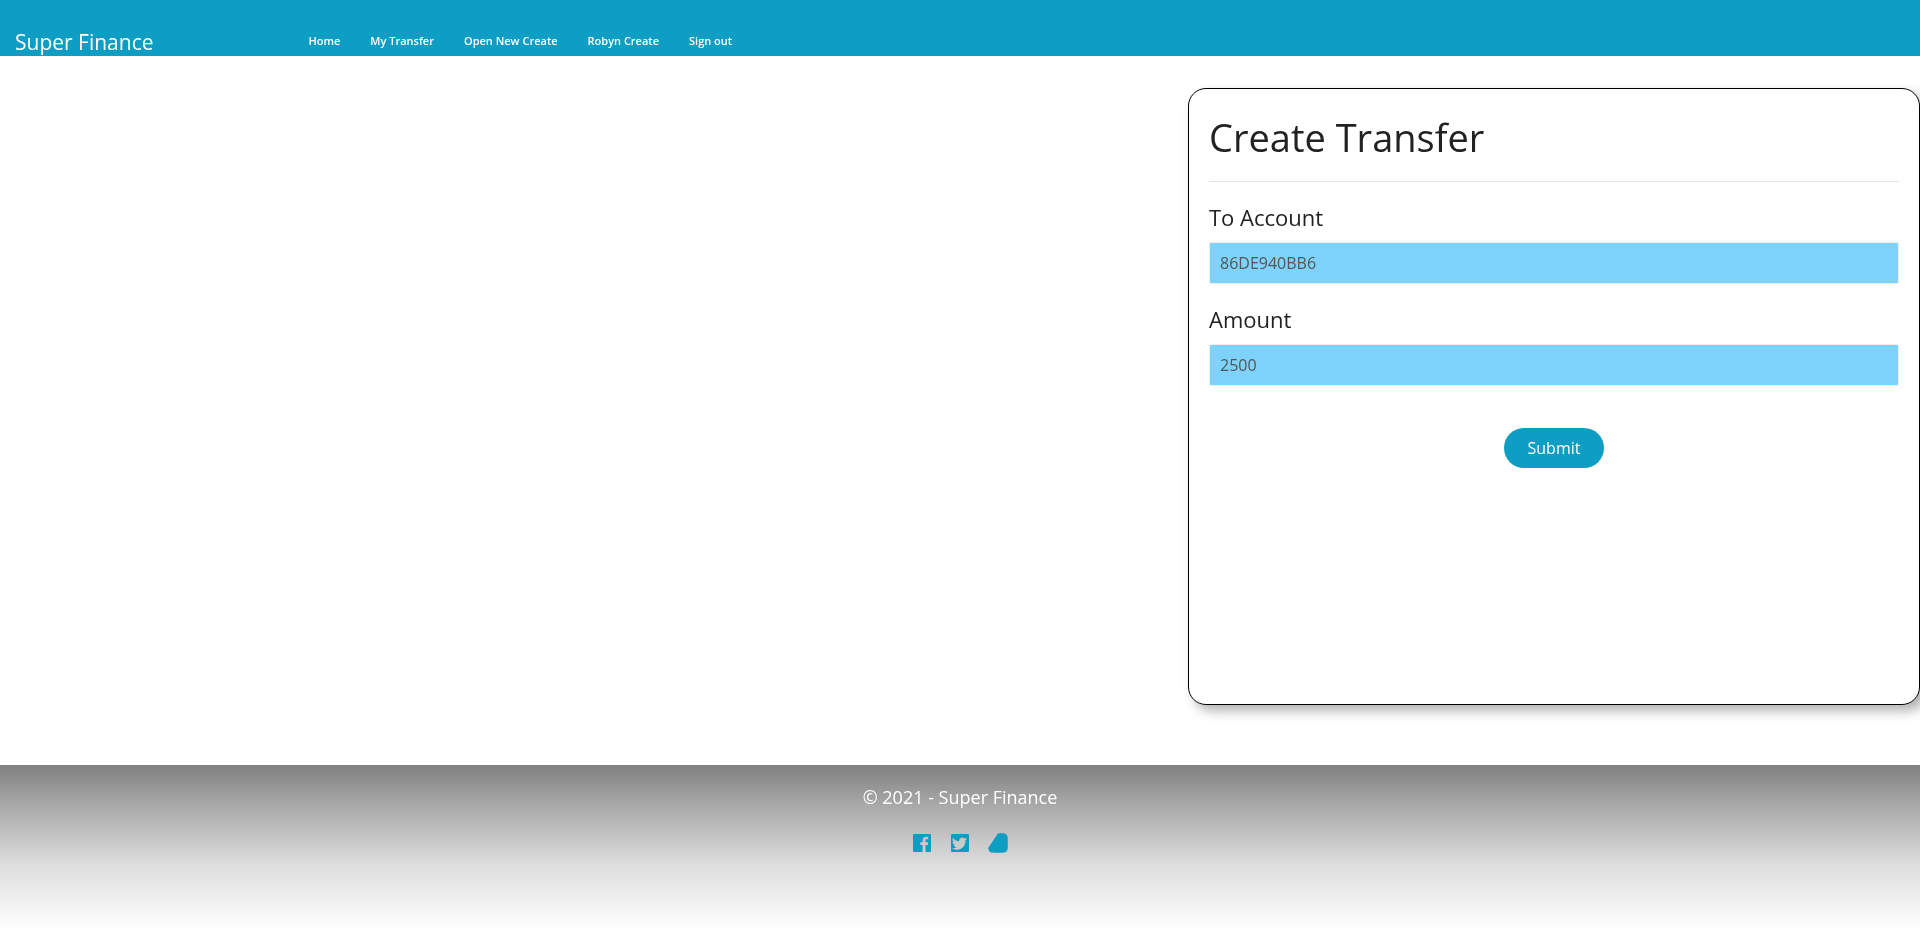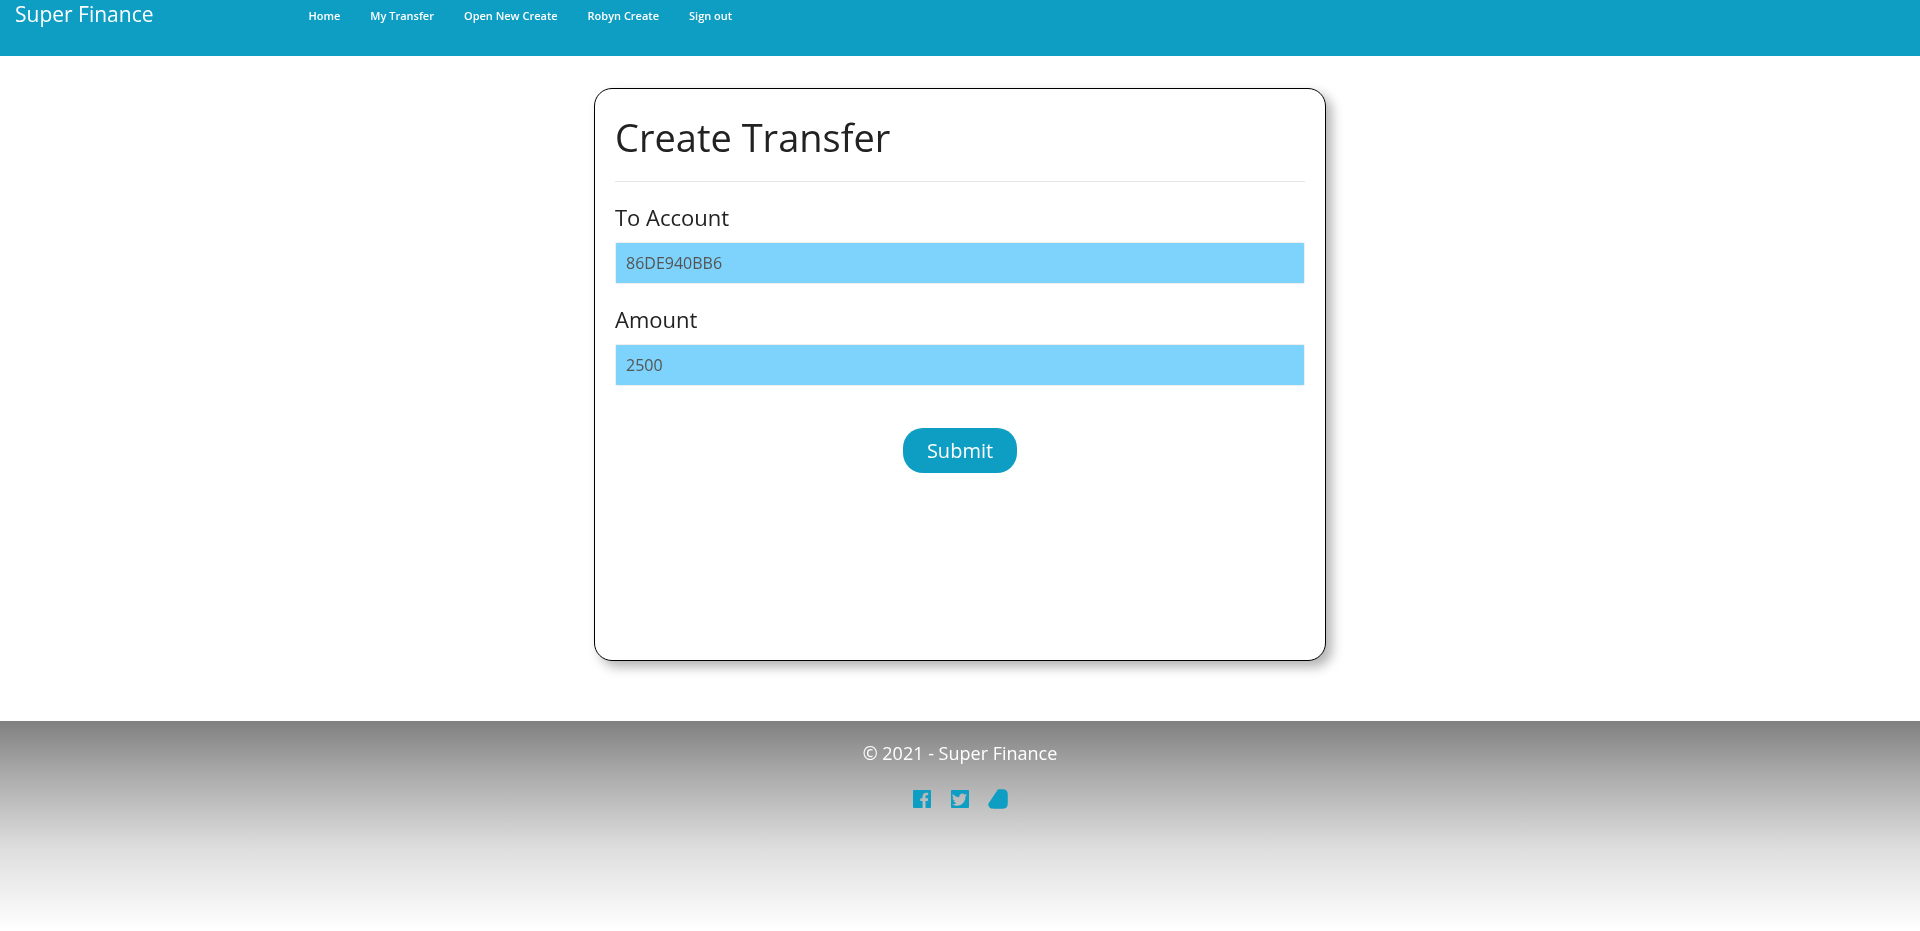--- a/index.html
+++ b/index.html
@@ -13,21 +13,21 @@
       background: #ffffff;
       min-height: 931px;
       display: flex;
       flex-direction: column;
     }
     
     .navbar {
       background-color: #0e9dc3;
       height: 56px;
       display: flex;
-      align-items: flex-start;
+      align-items: flex-end;
       padding: 0 15px;
     }
     
     .brand {
       color: #ffffff;
       font-size: 21px;
       font-weight: 400;
       margin-right: 140px;
     }
     
@@ -41,21 +41,21 @@
       font-size: 11px;
       font-weight: 600;
       padding: 8px 15px;
       text-decoration: none;
       cursor: pointer;
     }
     
     .main-content {
       flex: 1;
       display: flex;
-      justify-content: center;
+      justify-content: flex-end;
       padding-top: 32px;
       padding-bottom: 60px;
     }
     
     .card {
       width: 732px;
       background: #ffffff;
       border: 1.5px solid #000000;
       border-radius: 18px;
       padding: 22px 20px 40px 20px;
@@ -103,30 +103,30 @@
       justify-content: center;
       margin-top: 42px;
     }
     
     .submit-btn {
       background-color: #0e9dc3;
       color: #ffffff;
       border: none;
       border-radius: 20px;
       padding: 9px 24px;
-      font-size: 20px;
+      font-size: 16px;
       font-weight: 400;
       cursor: pointer;
       font-family: inherit;
     }
     
     .footer {
       background: linear-gradient(to bottom, #808080 0%, #aaaaaa 25%, #dddddd 60%, #ffffff 100%);
       padding-top: 20px;
-      padding-bottom: 120px;
+      padding-bottom: 76px;
       text-align: center;
     }
     
     .footer-text {
       color: #ffffff;
       font-size: 18px;
       margin-bottom: 22px;
     }
     
     .social-icons {

